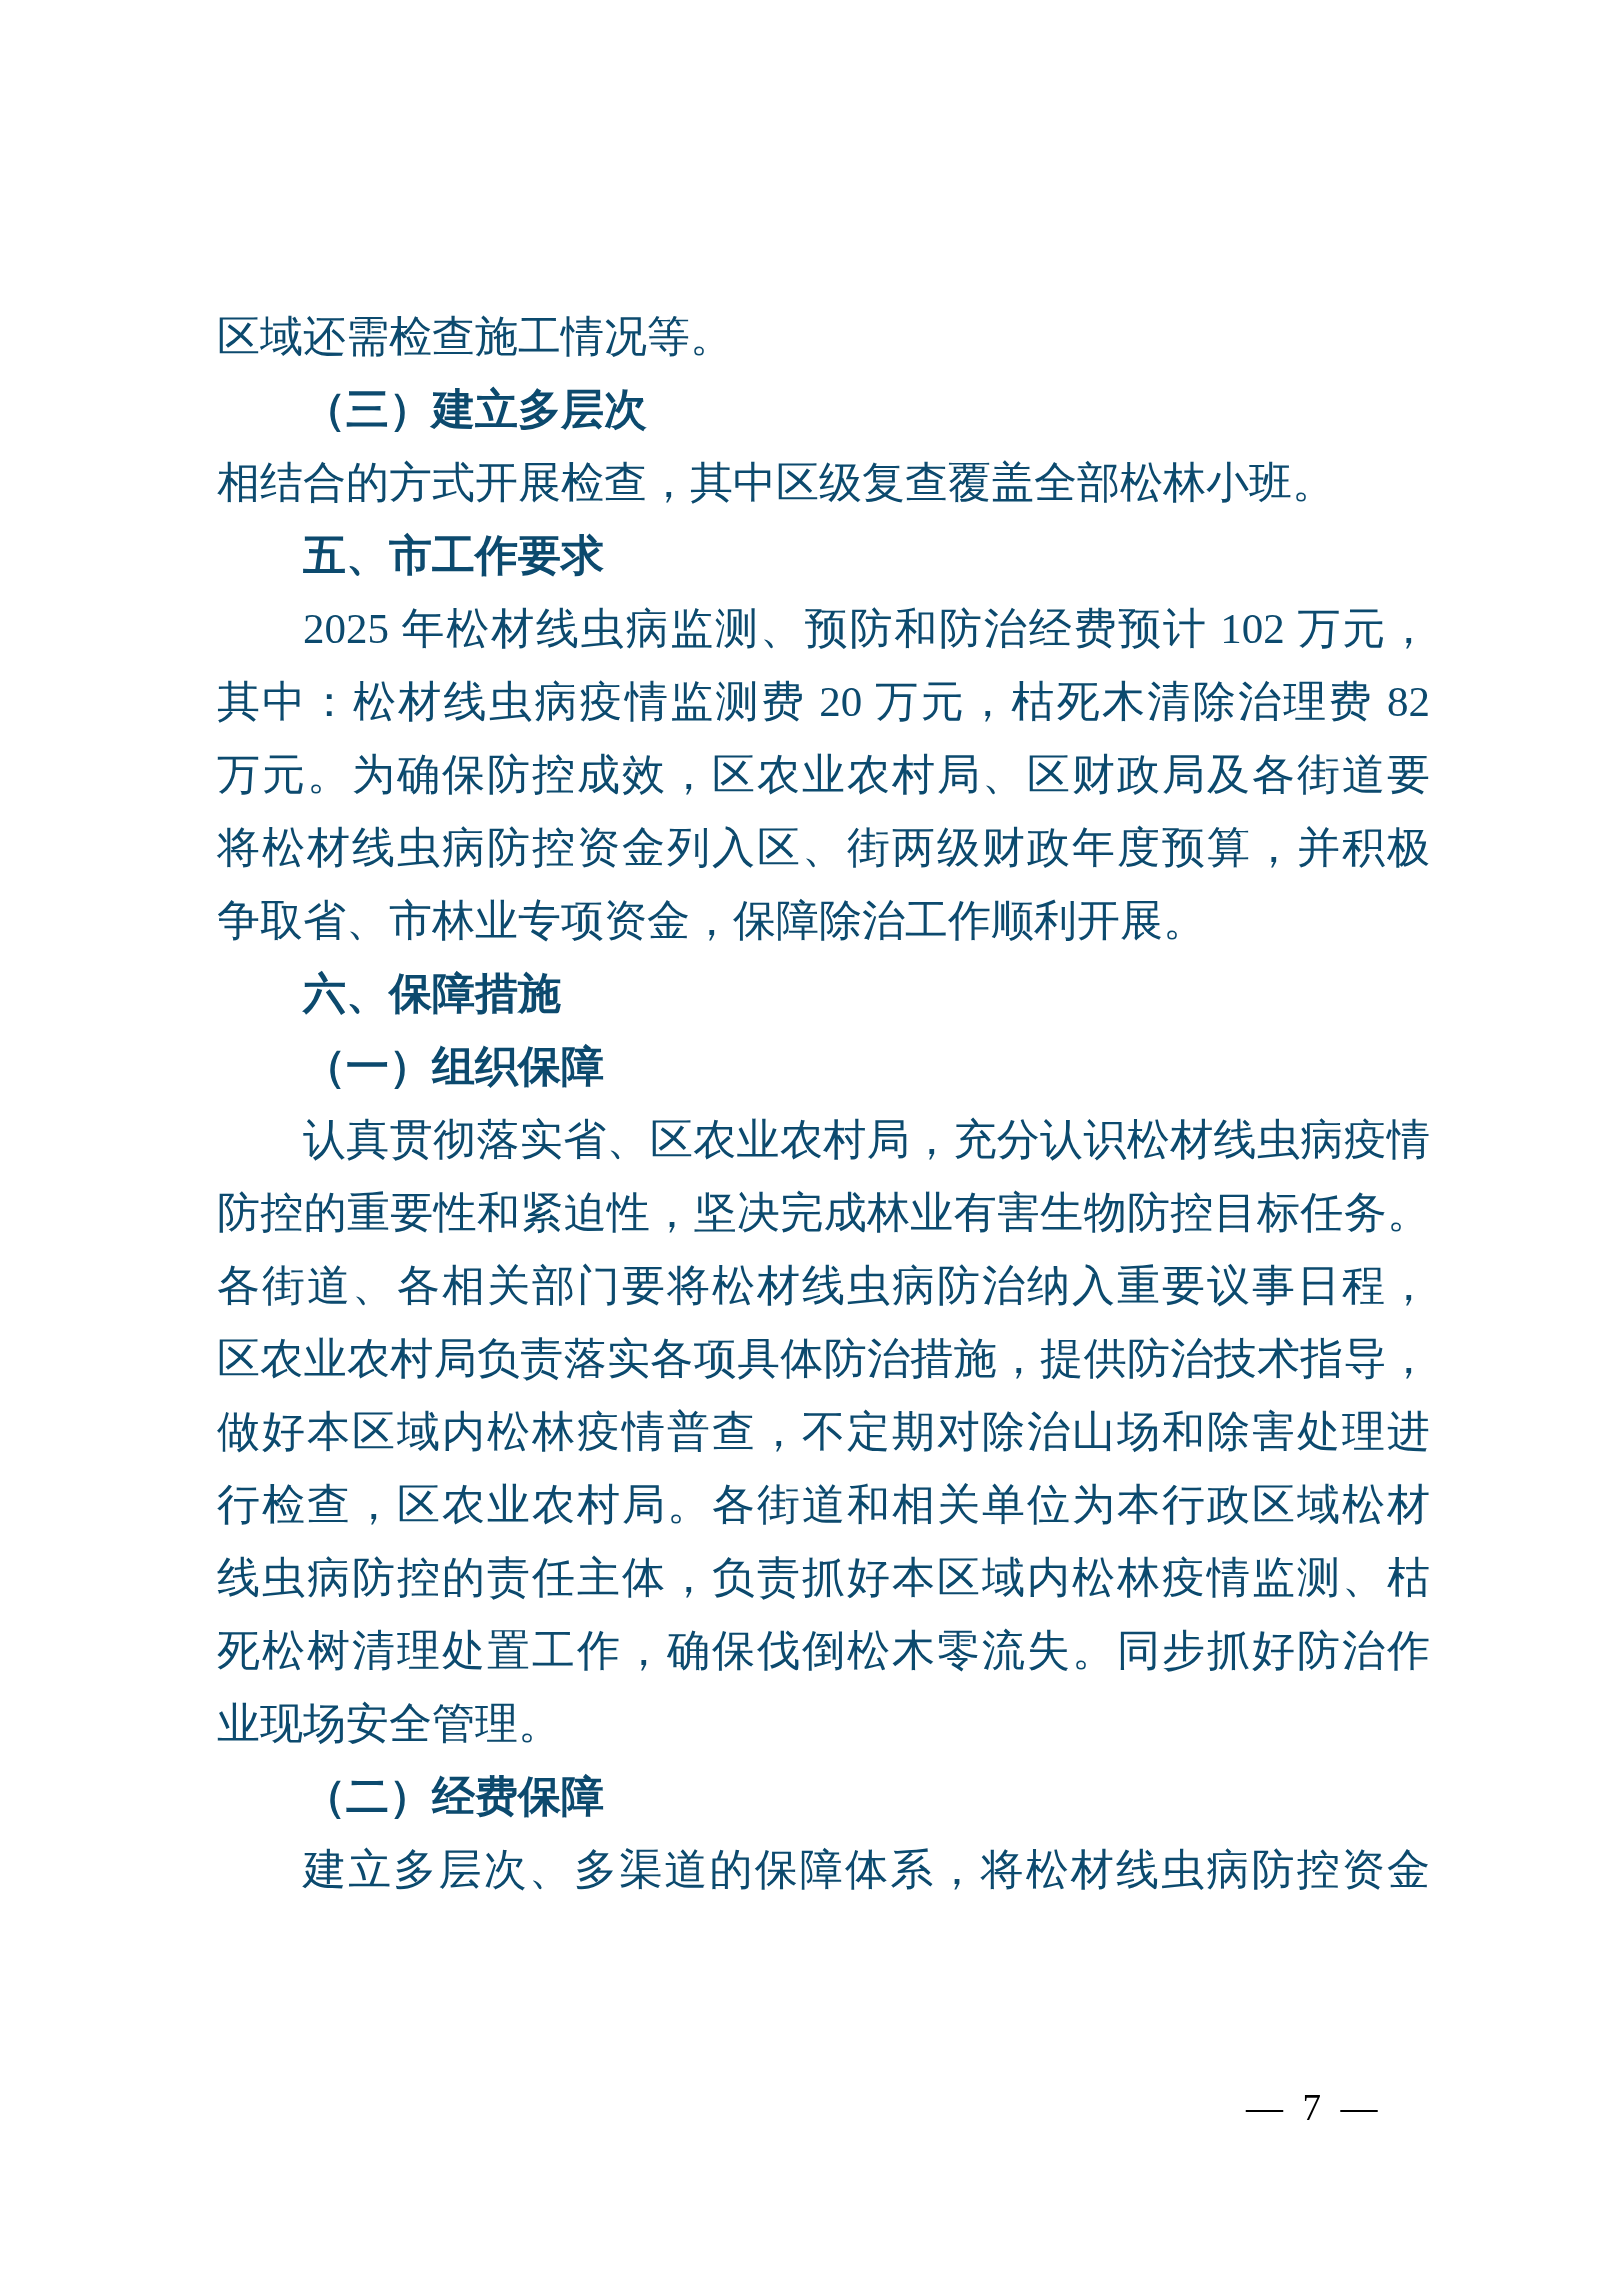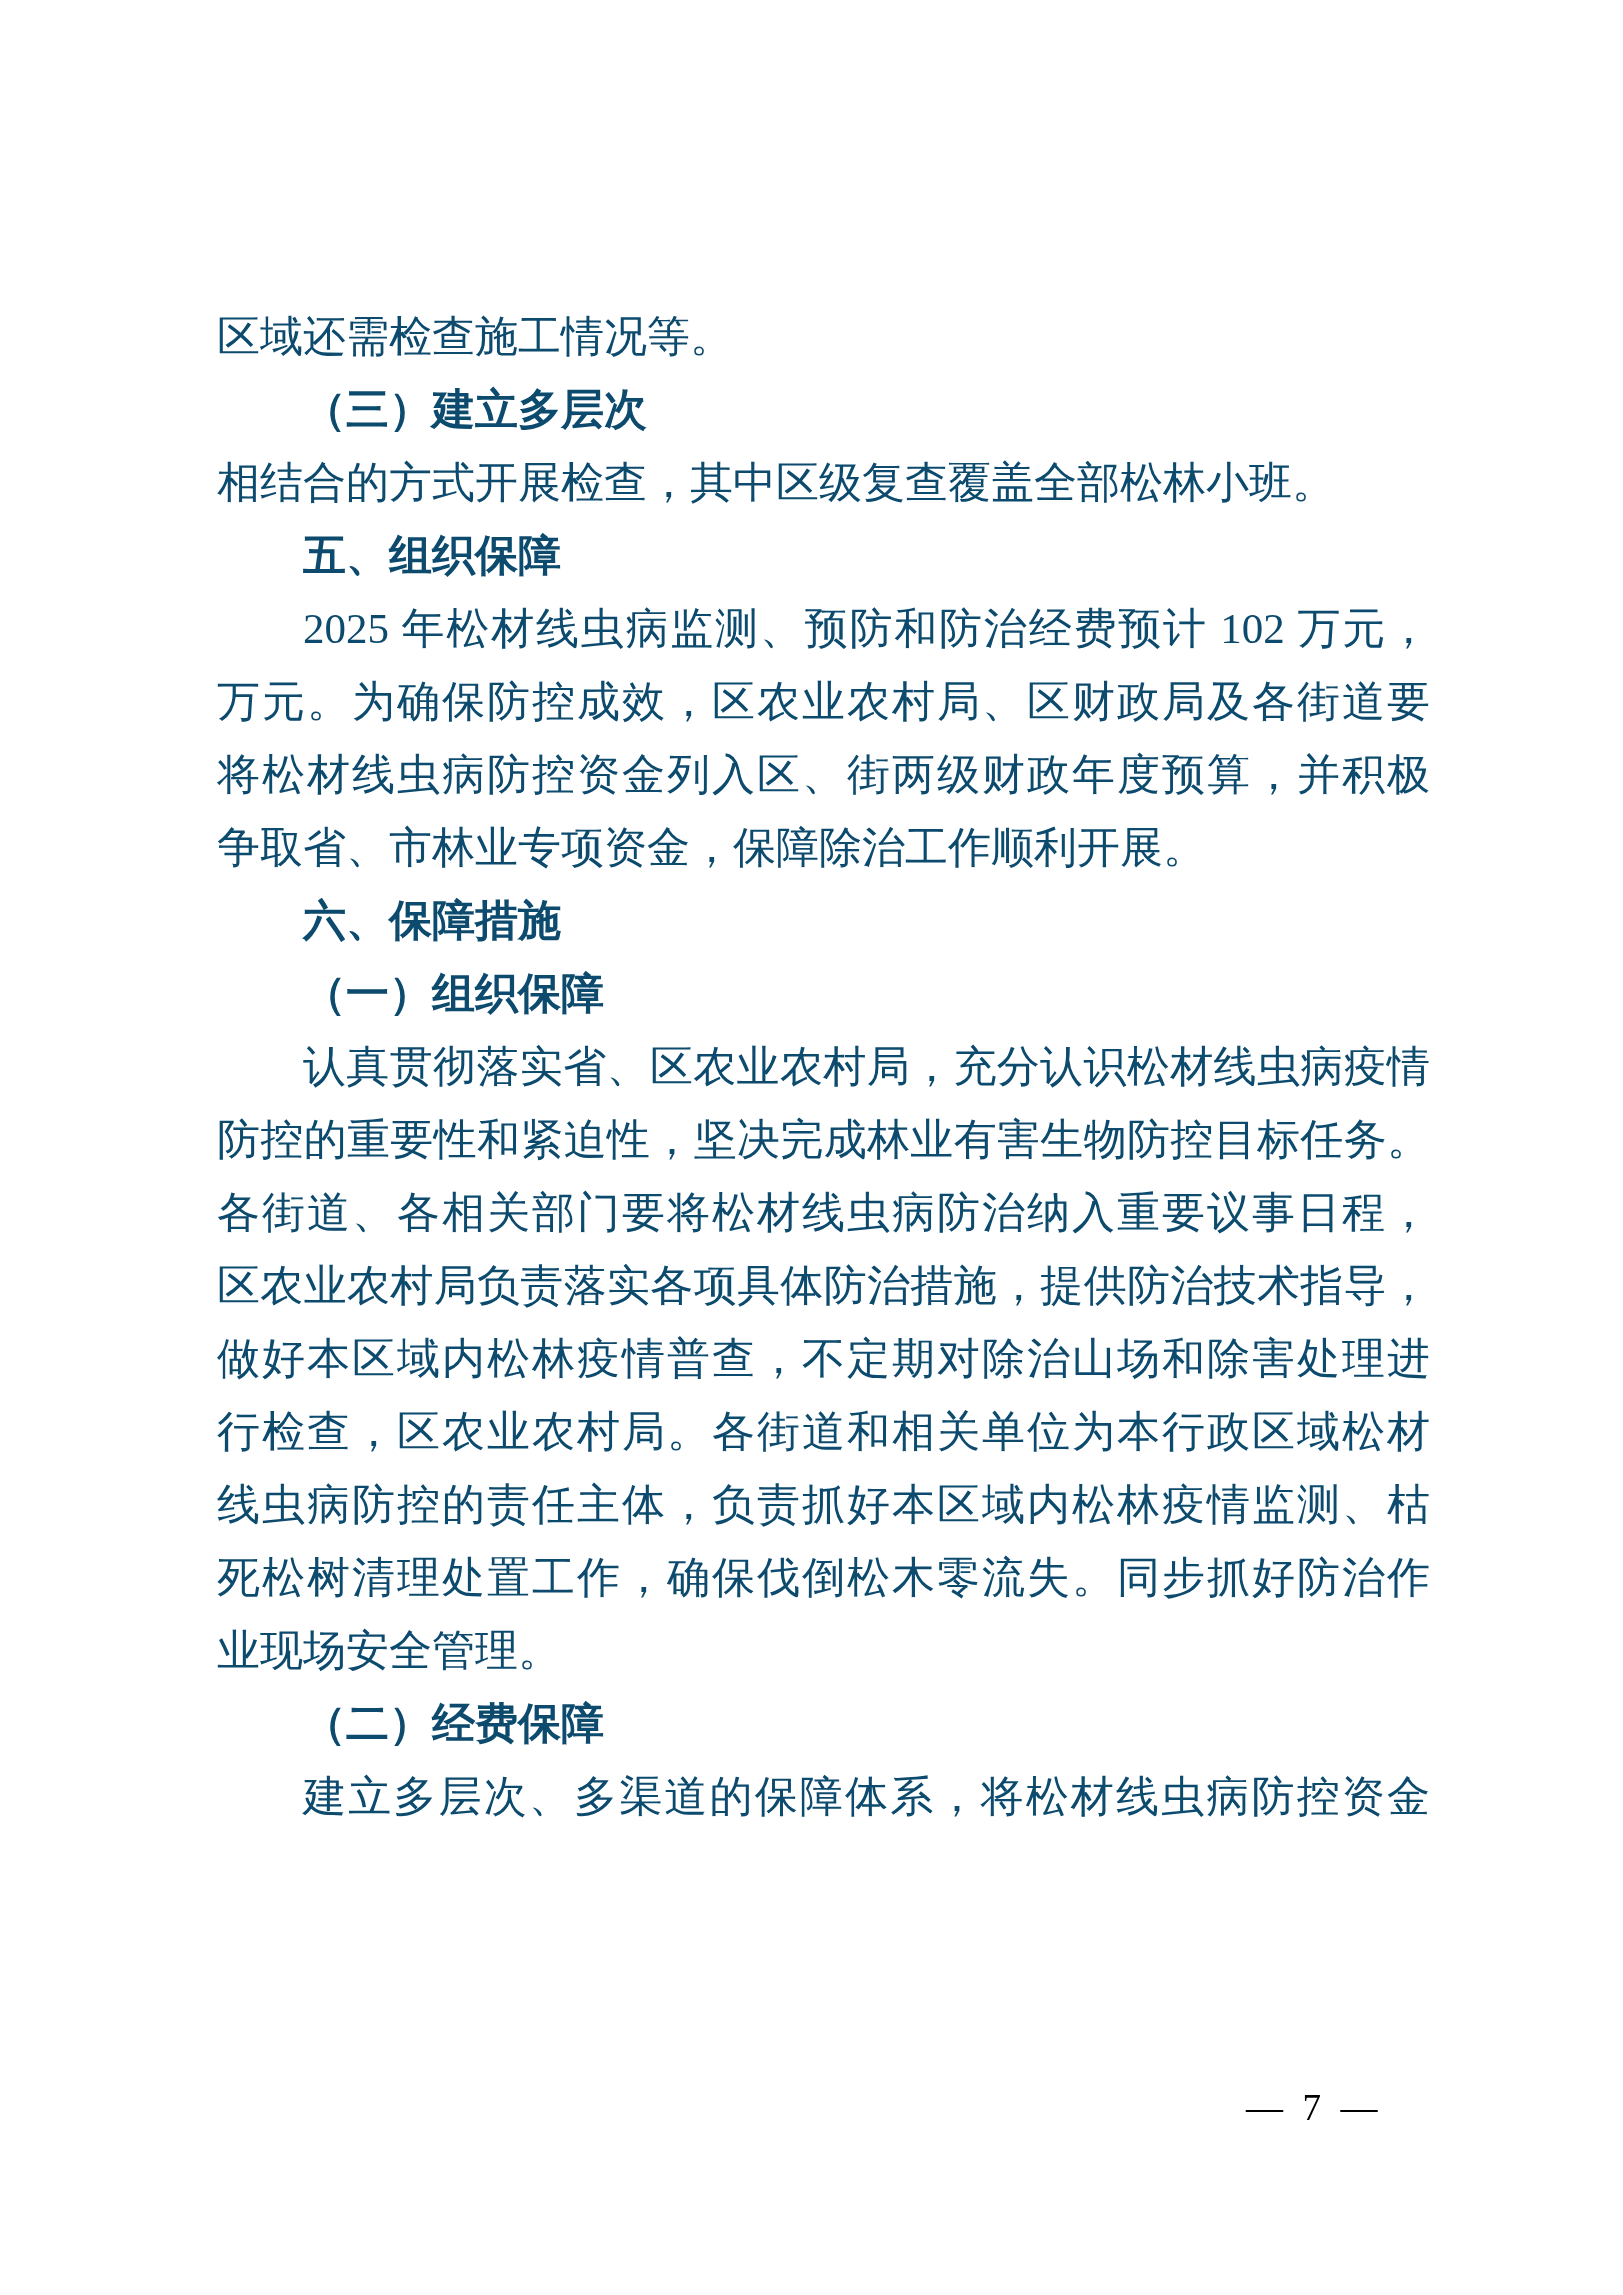--- a/index.html
+++ b/index.html
@@ -62,22 +62,23 @@
   }
 </style>
 </head>
 <body>
 
 <div class="page">
   <div class="content">
     <div class="line">区域还需检查施工情况等。</div>
     <div class="line indent h2">（三）建立多层次</div>
     <div class="line">相结合的方式开展检查，其中区级复查覆盖全部松林小班。</div>
-    <div class="line indent h1">五、组织保障</div>
+    <div class="line indent h1">五、市工作要求</div>
     <div class="line indent fill">2025 年松材线虫病监测、预防和防治经费预计 102 万元，</div>
+    <div class="line fill">其中：松材线虫病疫情监测费 20 万元，枯死木清除治理费 82</div>
     <div class="line fill">万元。为确保防控成效，区农业农村局、区财政局及各街道要</div>
     <div class="line fill">将松材线虫病防控资金列入区、街两级财政年度预算，并积极</div>
     <div class="line">争取省、市林业专项资金，保障除治工作顺利开展。</div>
     <div class="line indent h1">六、保障措施</div>
     <div class="line indent h2">（一）组织保障</div>
     <div class="line indent fill">认真贯彻落实省、区农业农村局，充分认识松材线虫病疫情</div>
     <div class="line fill">防控的重要性和紧迫性，坚决完成林业有害生物防控目标任务。</div>
     <div class="line fill">各街道、各相关部门要将松材线虫病防治纳入重要议事日程，</div>
     <div class="line fill">区农业农村局负责落实各项具体防治措施，提供防治技术指导，</div>
     <div class="line fill">做好本区域内松林疫情普查，不定期对除治山场和除害处理进</div>

